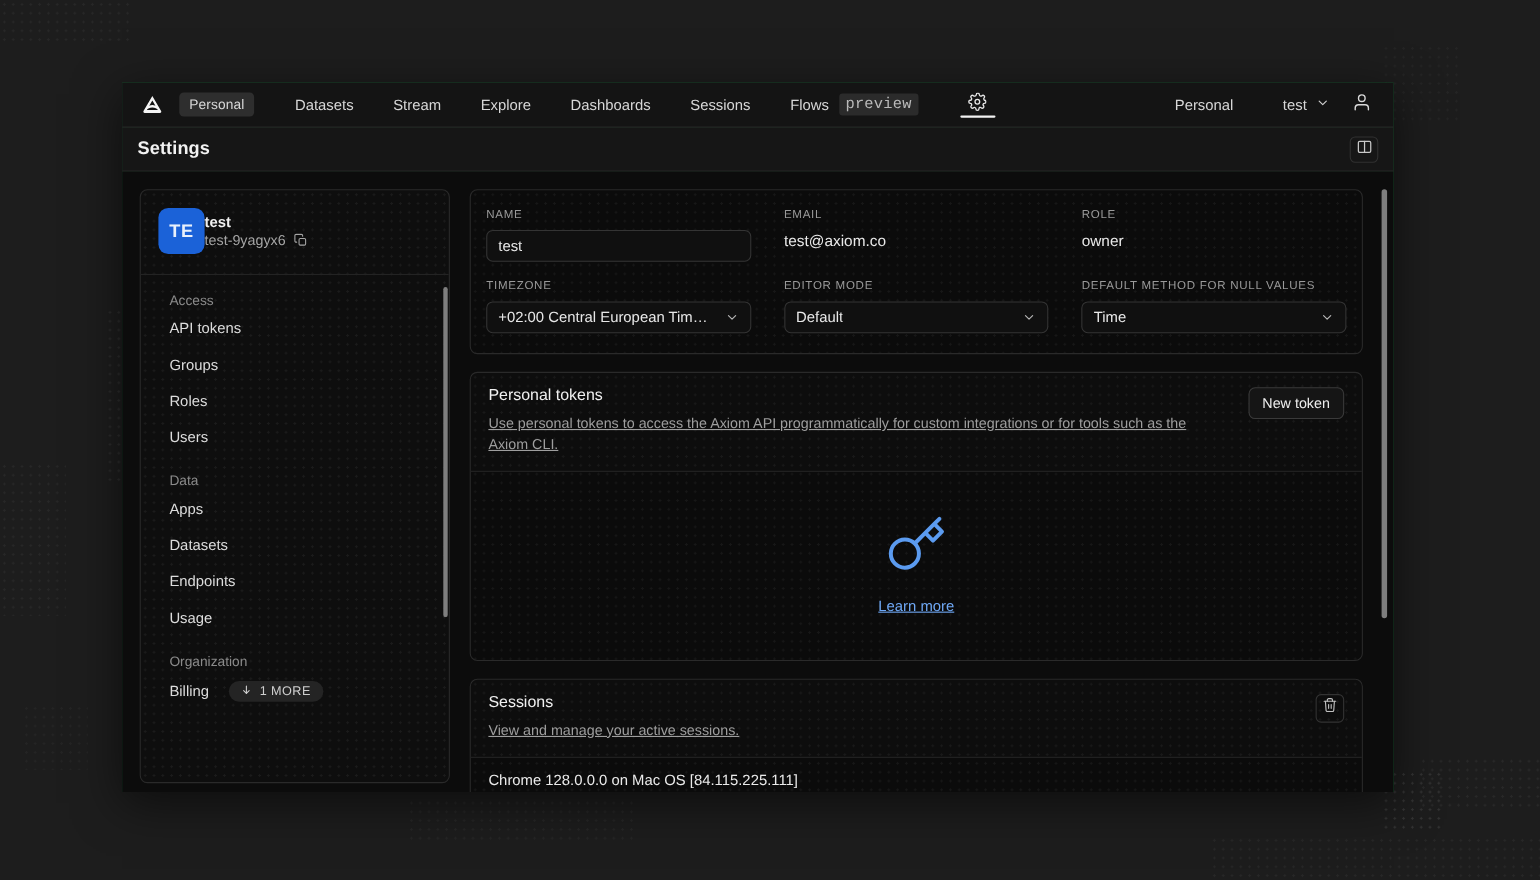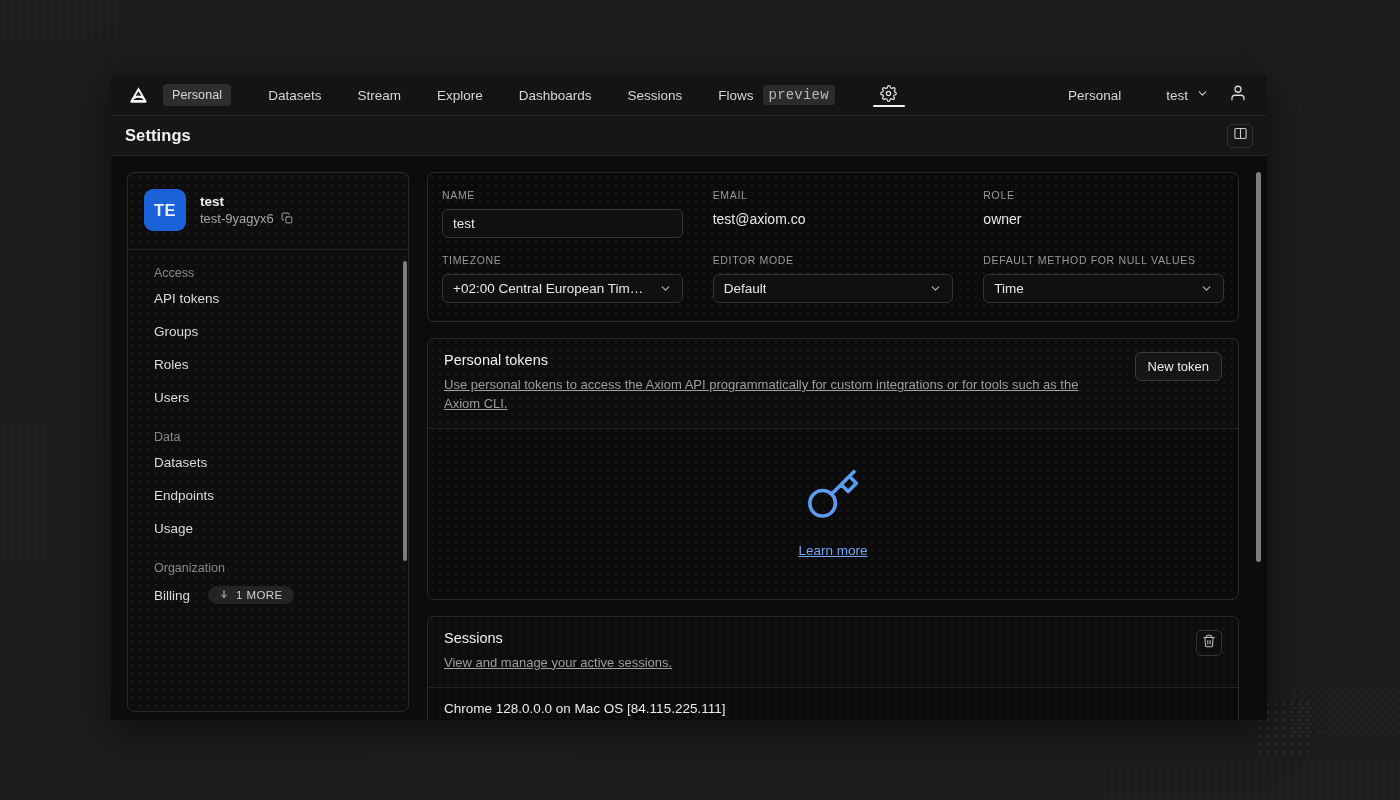--- a/index.html
+++ b/index.html
@@ -156,21 +156,21 @@
     width: 282px; height: 540px;
     border: 1px solid #2a2a2a;
     border-radius: 7px;
     background:
       radial-gradient(#1b1b1b 1px, transparent 1px) 0 0/8px 8px,
       #0e0e0e;
     overflow: hidden;
     position: relative;
   }
   .profile {
-    display: flex; align-items: center; gap: 14px;
+    display: flex; align-items: center; 
     padding: 16px 16px 18px 16px;
     border-bottom: 1px solid #232323;
   }
   .avatar-sq {
     width: 42px; height: 42px; border-radius: 9px;
     background: #1b62d8;
     color: #e9f0fb; font-size: 16.5px; font-weight: 600;
     display:flex; align-items:center; justify-content:center;
     letter-spacing: .5px;
     flex: none;
@@ -428,20 +428,21 @@
           </div>
         </div>
 
         <div class="grp-title">Access</div>
         <div class="side-item">API tokens</div>
         <div class="side-item">Groups</div>
         <div class="side-item">Roles</div>
         <div class="side-item">Users</div>
 
         <div class="grp-title">Data</div>
+        <div class="side-item">Apps</div>
         <div class="side-item">Datasets</div>
         <div class="side-item">Endpoints</div>
         <div class="side-item">Usage</div>
 
         <div class="grp-title">Organization</div>
         <div class="side-item">
           <span>Billing</span>
           <span class="more-pill">
             <span>
               <svg width="10" height="10" viewBox="0 0 24 24" fill="none" stroke="#cfcfcf" stroke-width="2.4" stroke-linecap="round" stroke-linejoin="round">

